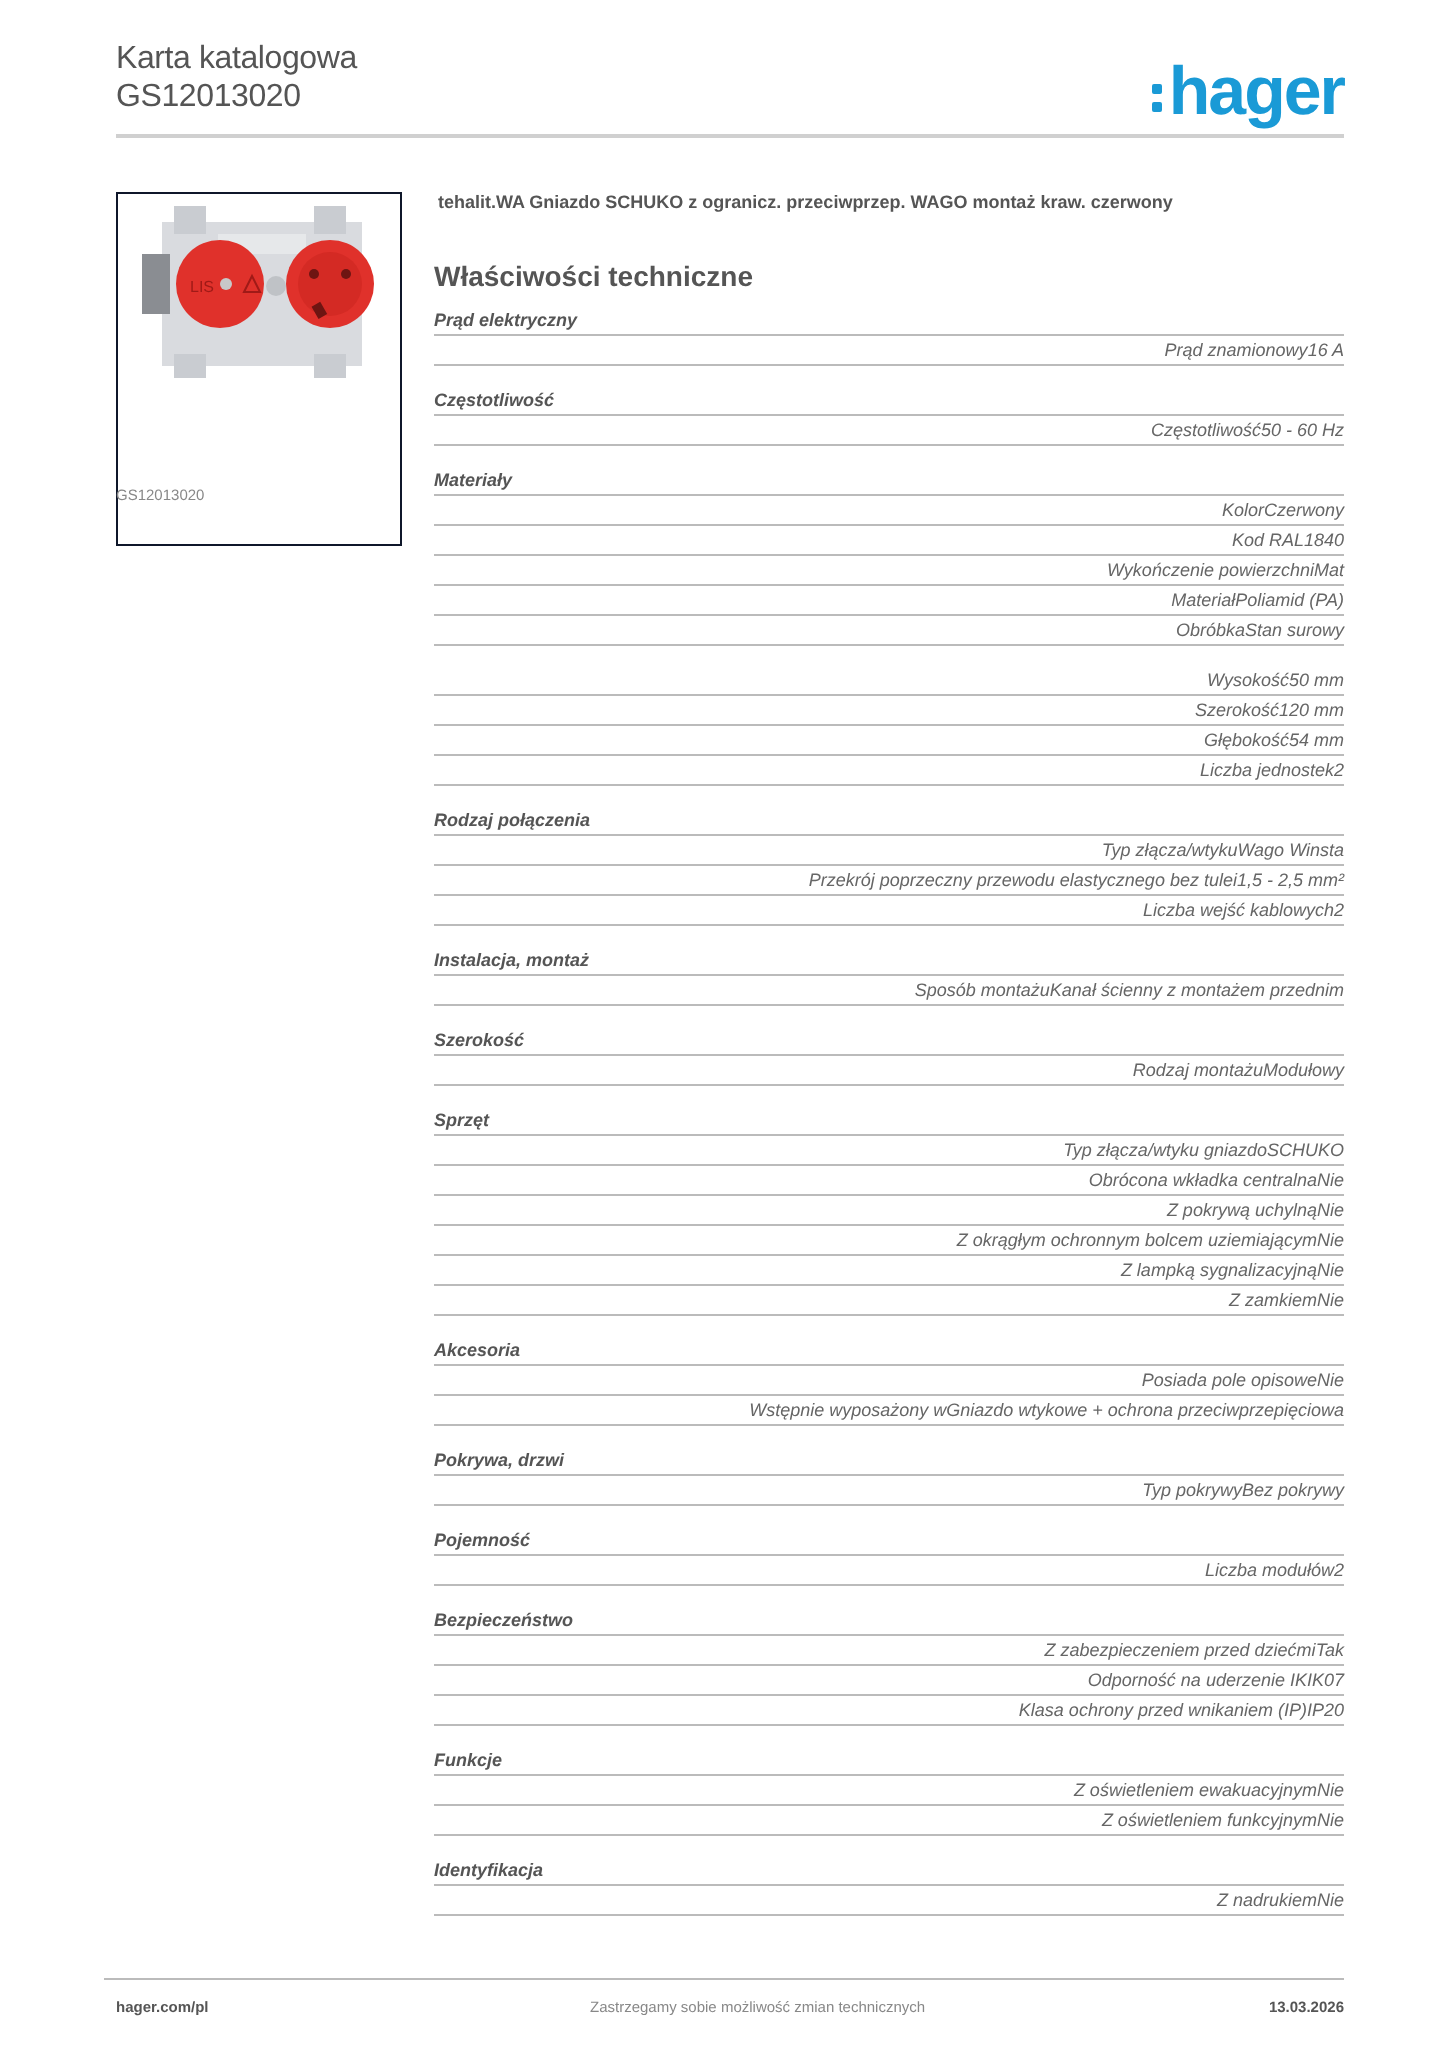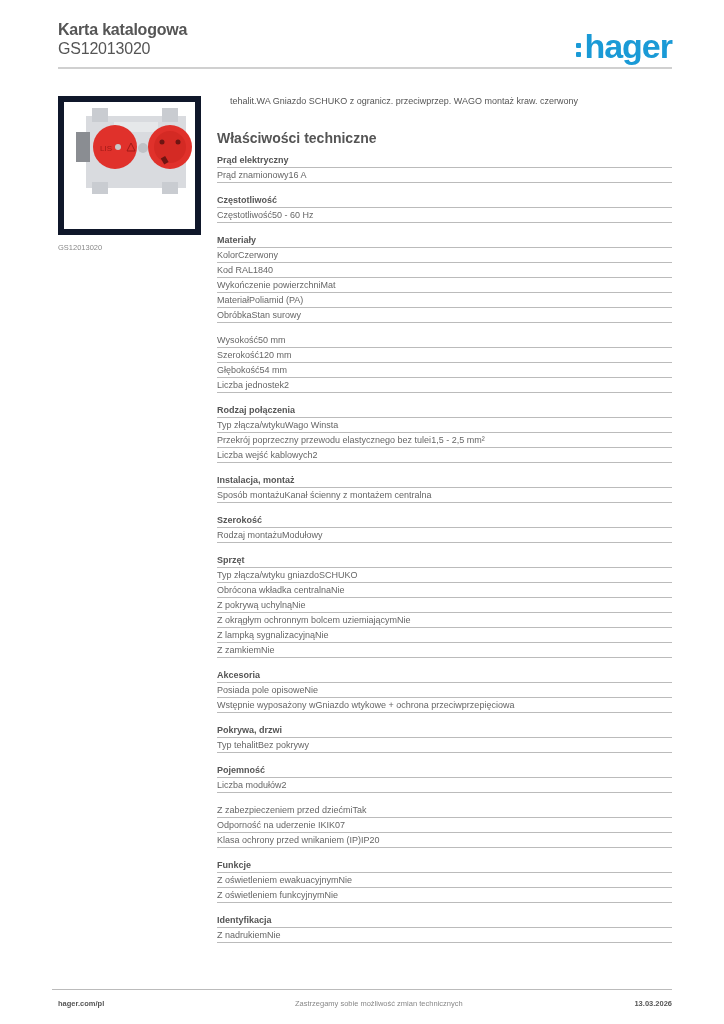--- a/index.html
+++ b/index.html
@@ -1,36 +1,36 @@
 <!DOCTYPE html>
 <html><head>
   <meta charset="utf-8">
   <style>
     html, body { margin: 0; padding: 0; background: #ffffff; }
     body { width: 724px; height: 1024px; position: relative; font-family: "Liberation Sans", sans-serif; color: #555; overflow: hidden; }
     .header { position: absolute; left: 58px; top: 20px; width: 614px; }
-    .title { font-size: 16px; font-weight: bold; color: #555; line-height: 19px; letter-spacing: -0.2px; }
+    .title { font-size: 16px; font-weight: normal; color: #555; line-height: 19px; letter-spacing: -0.2px; }
     .code { font-size: 16px; color: #555; line-height: 19px; letter-spacing: -0.2px; }
     .logo { position: absolute; right: 0; top: 7px; font-size: 34px; font-weight: bold; color: #1a9ad6; letter-spacing: -1px; }
     .logo .dots { display: inline-block; width: 5px; position: relative; height: 18px; margin-right: 3px; vertical-align: -1px; }
     .logo .dots::before, .logo .dots::after { content: ""; position: absolute; left: 0; width: 5px; height: 5px; background: #1a9ad6; border-radius: 1px; }
     .logo .dots::before { top: 2px; }
     .logo .dots::after { top: 11px; }
     .header-rule { position: absolute; left: 58px; top: 67px; width: 614px; height: 2px; background: #d0d0d0; }
 
-    .image-box { position: absolute; left: 58px; top: 96px; width: 143px; height: 139px; border: 6px solid #0f172a; box-sizing: border-box; background: #fff; }
+    .image-box { position: absolute; left: 58px; top: 96px; width: 143px; height: 177px; border: 1px solid #0f172a; box-sizing: border-box; background: #fff; }
     .img-caption { position: absolute; left: 58px; top: 243px; font-size: 7.5px; color: #888; }
 
-    .product { position: absolute; left: 230px; top: 96px; font-size: 9px; font-weight: normal; color: #555; }
+    .product { position: absolute; left: 219px; top: 96px; font-size: 9px; font-weight: bold; color: #555; }
     .section-title { position: absolute; left: 217px; top: 130px; font-size: 14px; font-weight: bold; color: #555; }
 
     .specs { position: absolute; left: 217px; top: 153px; width: 455px; }
-    .group { margin-bottom: 10px; }
+    .group { margin-bottom: 10px; font-style: italic; }
     .group-title { font-size: 9px; font-weight: bold; color: #555; height: 14px; line-height: 14px; border-bottom: 1px solid #bbb; }
-    .row { display: flex; justify-content: flex-start; font-size: 9px; color: #666; height: 14px; line-height: 14px; border-bottom: 1px solid #bbb; }
+    .row { display: flex; justify-content: flex-end; font-size: 9px; color: #666; height: 14px; line-height: 14px; border-bottom: 1px solid #bbb; }
     .row .k { white-space: nowrap; }
     .row .v { white-space: nowrap; text-align: right; }
 
     .footer-rule { position: absolute; left: 52px; top: 989px; width: 620px; height: 1px; background: #bbb; }
     .footer { position: absolute; left: 58px; top: 999px; width: 614px; font-size: 7.5px; }
     .f-left { position: absolute; left: 0; font-weight: bold; color: #555; }
     .f-mid { position: absolute; left: 237px; color: #888; }
     .f-right { position: absolute; right: 0; font-weight: bold; color: #555; }
   </style>
 </head>
@@ -137,21 +137,21 @@
       </div>
       <div class="row">
         <span class="k">Liczba wejść kablowych</span>
         <span class="v">2</span>
       </div>
     </div>
     <div class="group">
       <div class="group-title">Instalacja, montaż</div>
       <div class="row">
         <span class="k">Sposób montażu</span>
-        <span class="v">Kanał ścienny z montażem centralna</span>
+        <span class="v">Kanał ścienny z montażem przednim</span>
       </div>
     </div>
     <div class="group">
       <div class="group-title">Szerokość</div>
       <div class="row">
         <span class="k">Rodzaj montażu</span>
         <span class="v">Modułowy</span>
       </div>
     </div>
     <div class="group">
@@ -188,32 +188,33 @@
         <span class="v">Nie</span>
       </div>
       <div class="row">
         <span class="k">Wstępnie wyposażony w</span>
         <span class="v">Gniazdo wtykowe + ochrona przeciwprzepięciowa</span>
       </div>
     </div>
     <div class="group">
       <div class="group-title">Pokrywa, drzwi</div>
       <div class="row">
-        <span class="k">Typ tehalit</span>
+        <span class="k">Typ pokrywy</span>
         <span class="v">Bez pokrywy</span>
       </div>
     </div>
     <div class="group">
       <div class="group-title">Pojemność</div>
       <div class="row">
         <span class="k">Liczba modułów</span>
         <span class="v">2</span>
       </div>
     </div>
     <div class="group">
+      <div class="group-title">Bezpieczeństwo</div>
       <div class="row">
         <span class="k">Z zabezpieczeniem przed dziećmi</span>
         <span class="v">Tak</span>
       </div>
       <div class="row">
         <span class="k">Odporność na uderzenie IK</span>
         <span class="v">IK07</span>
       </div>
       <div class="row">
         <span class="k">Klasa ochrony przed wnikaniem (IP)</span>

